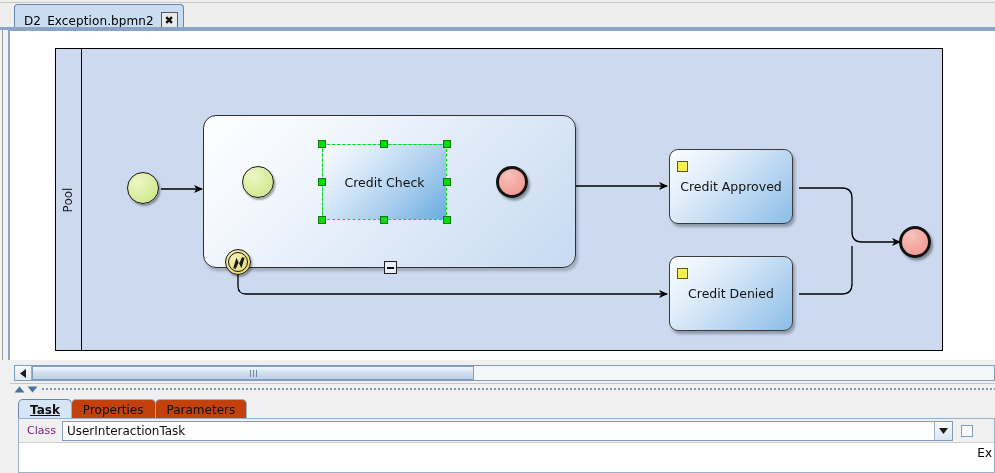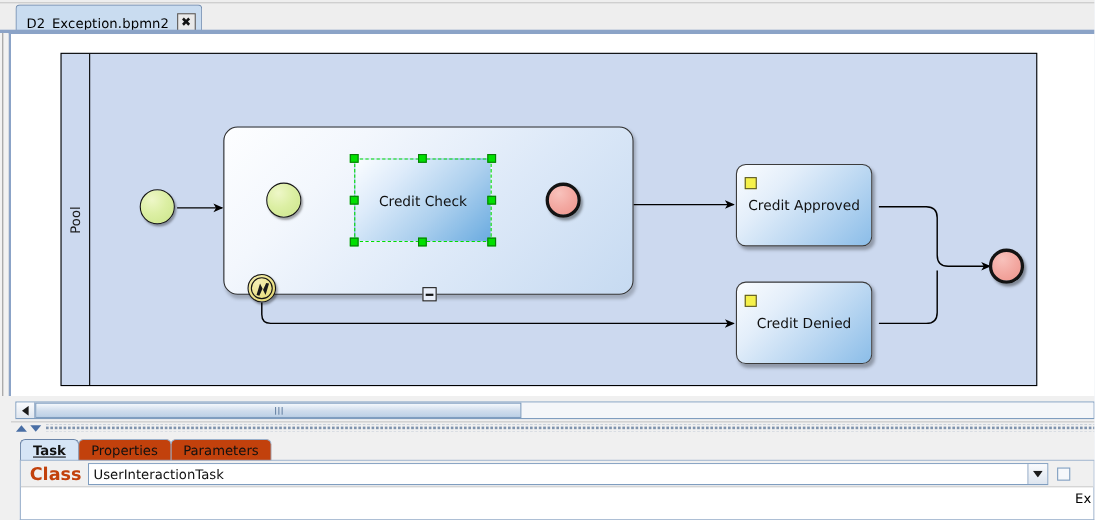--- a/index.html
+++ b/index.html
@@ -275,21 +275,21 @@
   }
   .prop-row {
     position: absolute; left: 0; top: 0;
     width: 100%; height: 24px;
     display: flex; align-items: center;
     background: #f0f0f0;
     border-bottom: 1px solid #cfcfcf;
     box-sizing: border-box;
   }
   .prop-label {
-    font-size: 16px; color: #c2410c; font-weight: bold;
+    font-size: 11px; color: #701a75; font-weight: normal;
     padding: 0 6px 0 8px; white-space: nowrap;
   }
   .combo {
     flex: 1; height: 20px; margin-right: 2px;
     display: flex; align-items: stretch;
     border: 1px solid #7f9dbf;
     background: #ffffff;
     box-sizing: border-box;
   }
   .combo-value {

